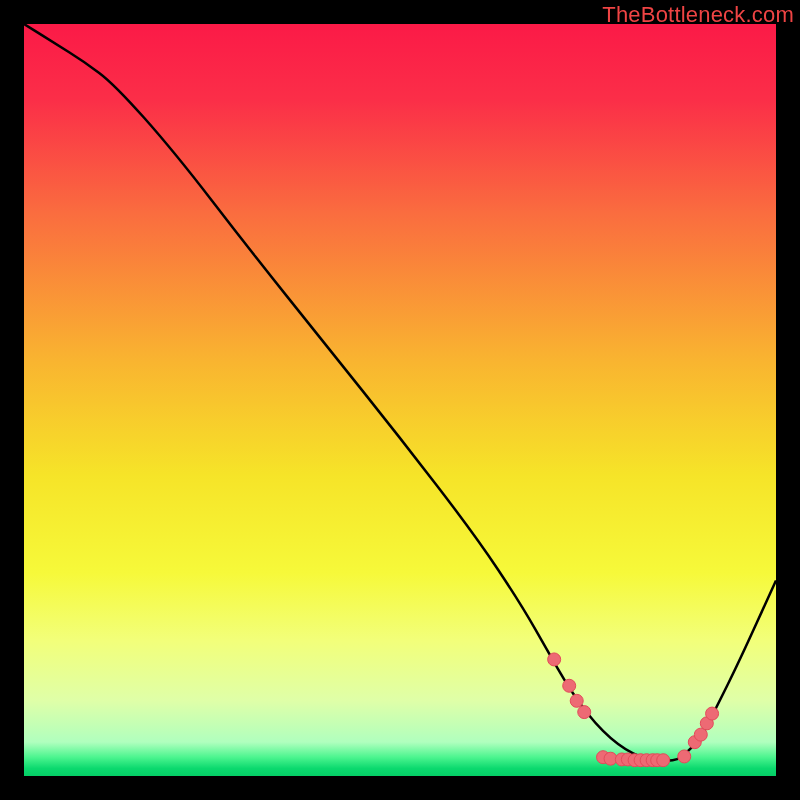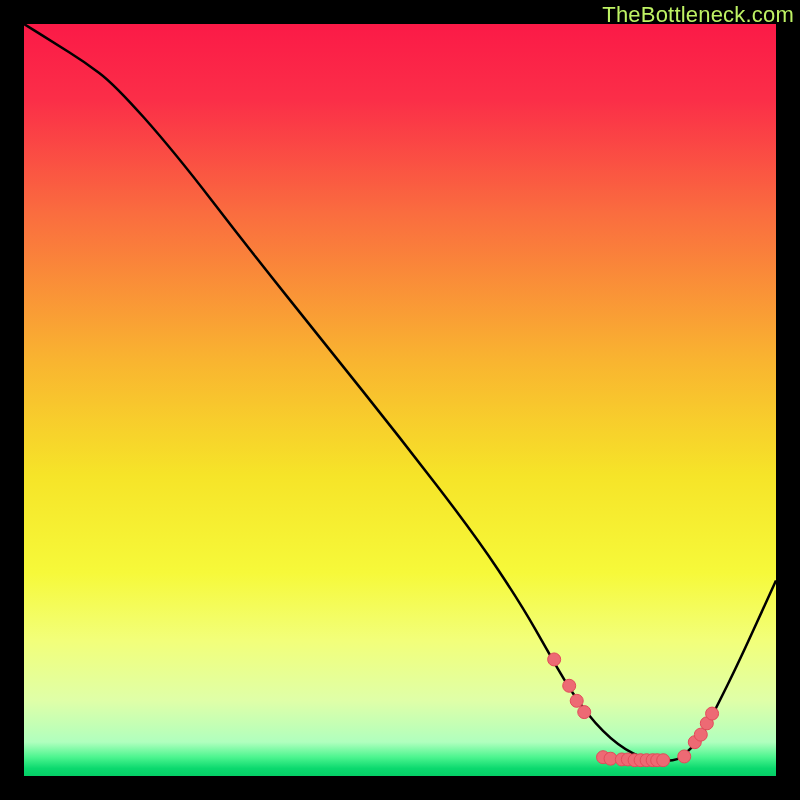--- a/index.html
+++ b/index.html
@@ -26,21 +26,21 @@
   }
   .plot-area svg {
     display: block;
     width: 752px;
     height: 752px;
   }
   .attribution {
     position: absolute;
     right: 6px;
     top: 2px;
-    color: #bef264;
+    color: #ef4444;
     font-size: 22px;
     font-weight: 400;
     letter-spacing: 0.2px;
     user-select: none;
   }
 </style>
 </head>
 <body>
 
 <div class="frame">

